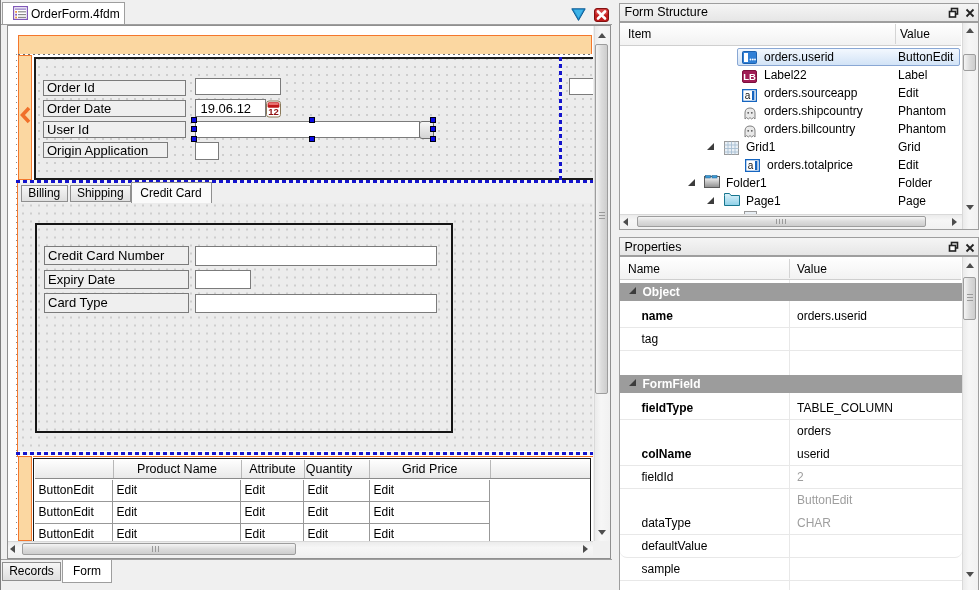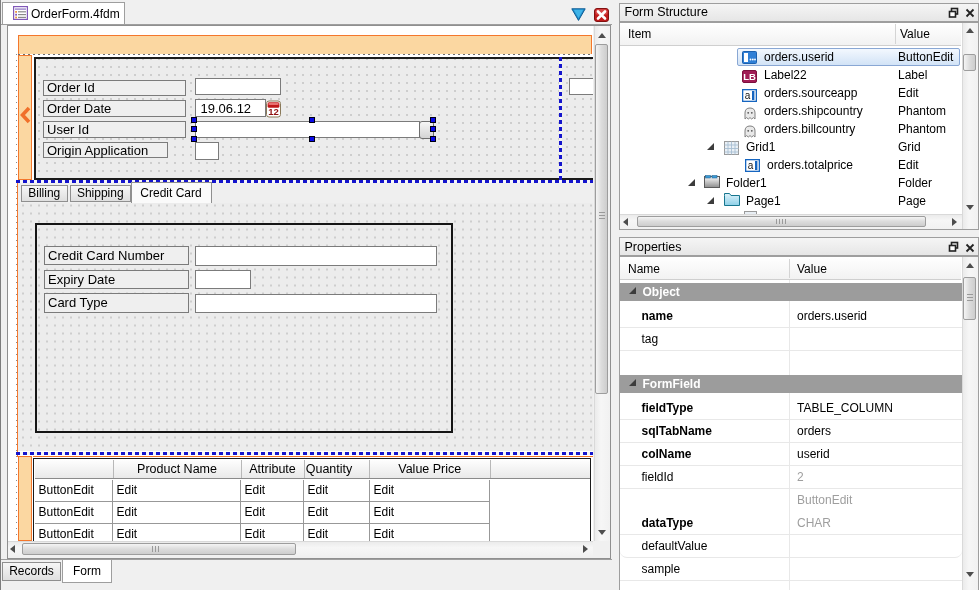--- a/index.html
+++ b/index.html
@@ -133,21 +133,21 @@
   <div class="a bdash-h" style="left:8px;top:425.5px;width:577px;"></div>
   <div class="a" style="left:25px;top:430.2px;width:560px;height:1.3px;background:#f4772c;"></div>
   <div class="a" style="left:10px;top:430px;width:14px;height:85px;background:#fbd7a1;border:1px solid #f4772c;"></div>
 
   <div class="a" style="left:25px;top:431.5px;width:558px;height:84px;background:#fff;border:1.5px solid #1a1a1a;border-bottom:none;"></div>
   <div class="a" style="left:26.5px;top:432.5px;width:555px;height:20px;background:linear-gradient(180deg,#ffffff,#e9e9e9);border-bottom:1px solid #8a8a8a;"></div>
   <div class="a hcell" style="left:26.5px;top:432.5px;width:78.5px;height:20px;margin-top:26px;">Item Id</div>
   <div class="a hcell" style="left:105px;top:432.5px;width:128px;height:20px;">Product Name</div>
   <div class="a hcell" style="left:233px;top:432.5px;width:63px;height:20px;">Attribute</div>
   <div class="a hcell" style="left:296px;top:432.5px;width:50px;height:20px;">Quantity</div>
-  <div class="a hcell" style="left:361.5px;top:432.5px;width:120.5px;height:20px;">Value Price</div>
+  <div class="a hcell" style="left:361.5px;top:432.5px;width:120.5px;height:20px;">Grid Price</div>
   <div class="a" style="left:104.5px;top:433.5px;width:1px;height:18px;background:#b8b8b8;"></div>
   <div class="a" style="left:232.5px;top:433.5px;width:1px;height:18px;background:#b8b8b8;"></div>
   <div class="a" style="left:295.5px;top:433.5px;width:1px;height:18px;background:#b8b8b8;"></div>
   <div class="a" style="left:361px;top:433.5px;width:1px;height:18px;background:#b8b8b8;"></div>
   <div class="a" style="left:481.5px;top:433.5px;width:1px;height:18px;background:#b8b8b8;"></div>
 
   <div class="a cell" style="left:26.5px;top:453.5px;width:78px;height:22px;">ButtonEdit</div>
   <div class="a cell" style="left:104.5px;top:453.5px;width:128px;height:22px;">Edit</div>
   <div class="a cell" style="left:232.5px;top:453.5px;width:63px;height:22px;">Edit</div>
   <div class="a cell" style="left:295.5px;top:453.5px;width:66px;height:22px;">Edit</div>
@@ -312,30 +312,27 @@
 <div class="prow" style="top:327px;">
       <span style="margin-left:22px;">tag</span>
     </div>
 <div class="pgroup" style="top:375px;height:18px;">
       <span style="margin-left:23px;">FormField</span>
     </div>
 <div class="texp" style="left:629px;top:379px;"></div>
 <div class="prow" style="top:396px;">
       <span style="margin-left:22px;font-weight:bold;">fieldType</span>
     </div>
-<div class="prow" style="top:419px;">
-      <span style="margin-left:22px;font-weight:bold;">sqlTabName</span>
-    </div>
 <div class="prow" style="top:442px;">
       <span style="margin-left:22px;font-weight:bold;text-align:center;">colName</span>
     </div>
 <div class="prow" style="top:465px;">
       <span style="margin-left:22px;">fieldId</span>
     </div>
-<div class="prow" style="top:511px;font-weight:bold;">
+<div class="prow" style="top:511px;">
       <span style="margin-left:22px;">dataType</span>
     </div>
 <div class="prow" style="top:534px;border-radius:7px;">
       <span style="margin-left:22px;">defaultValue</span>
     </div>
 <div class="prow" style="top:557px;">
       <span style="margin-left:22px;">sample</span>
     </div>
 <div class="a" style="left:797px;top:304px;height:23px;display:flex;align-items:center;">orders.userid</div>
 <div class="a" style="left:797px;top:396px;height:23px;display:flex;align-items:center;">TABLE_COLUMN</div>

